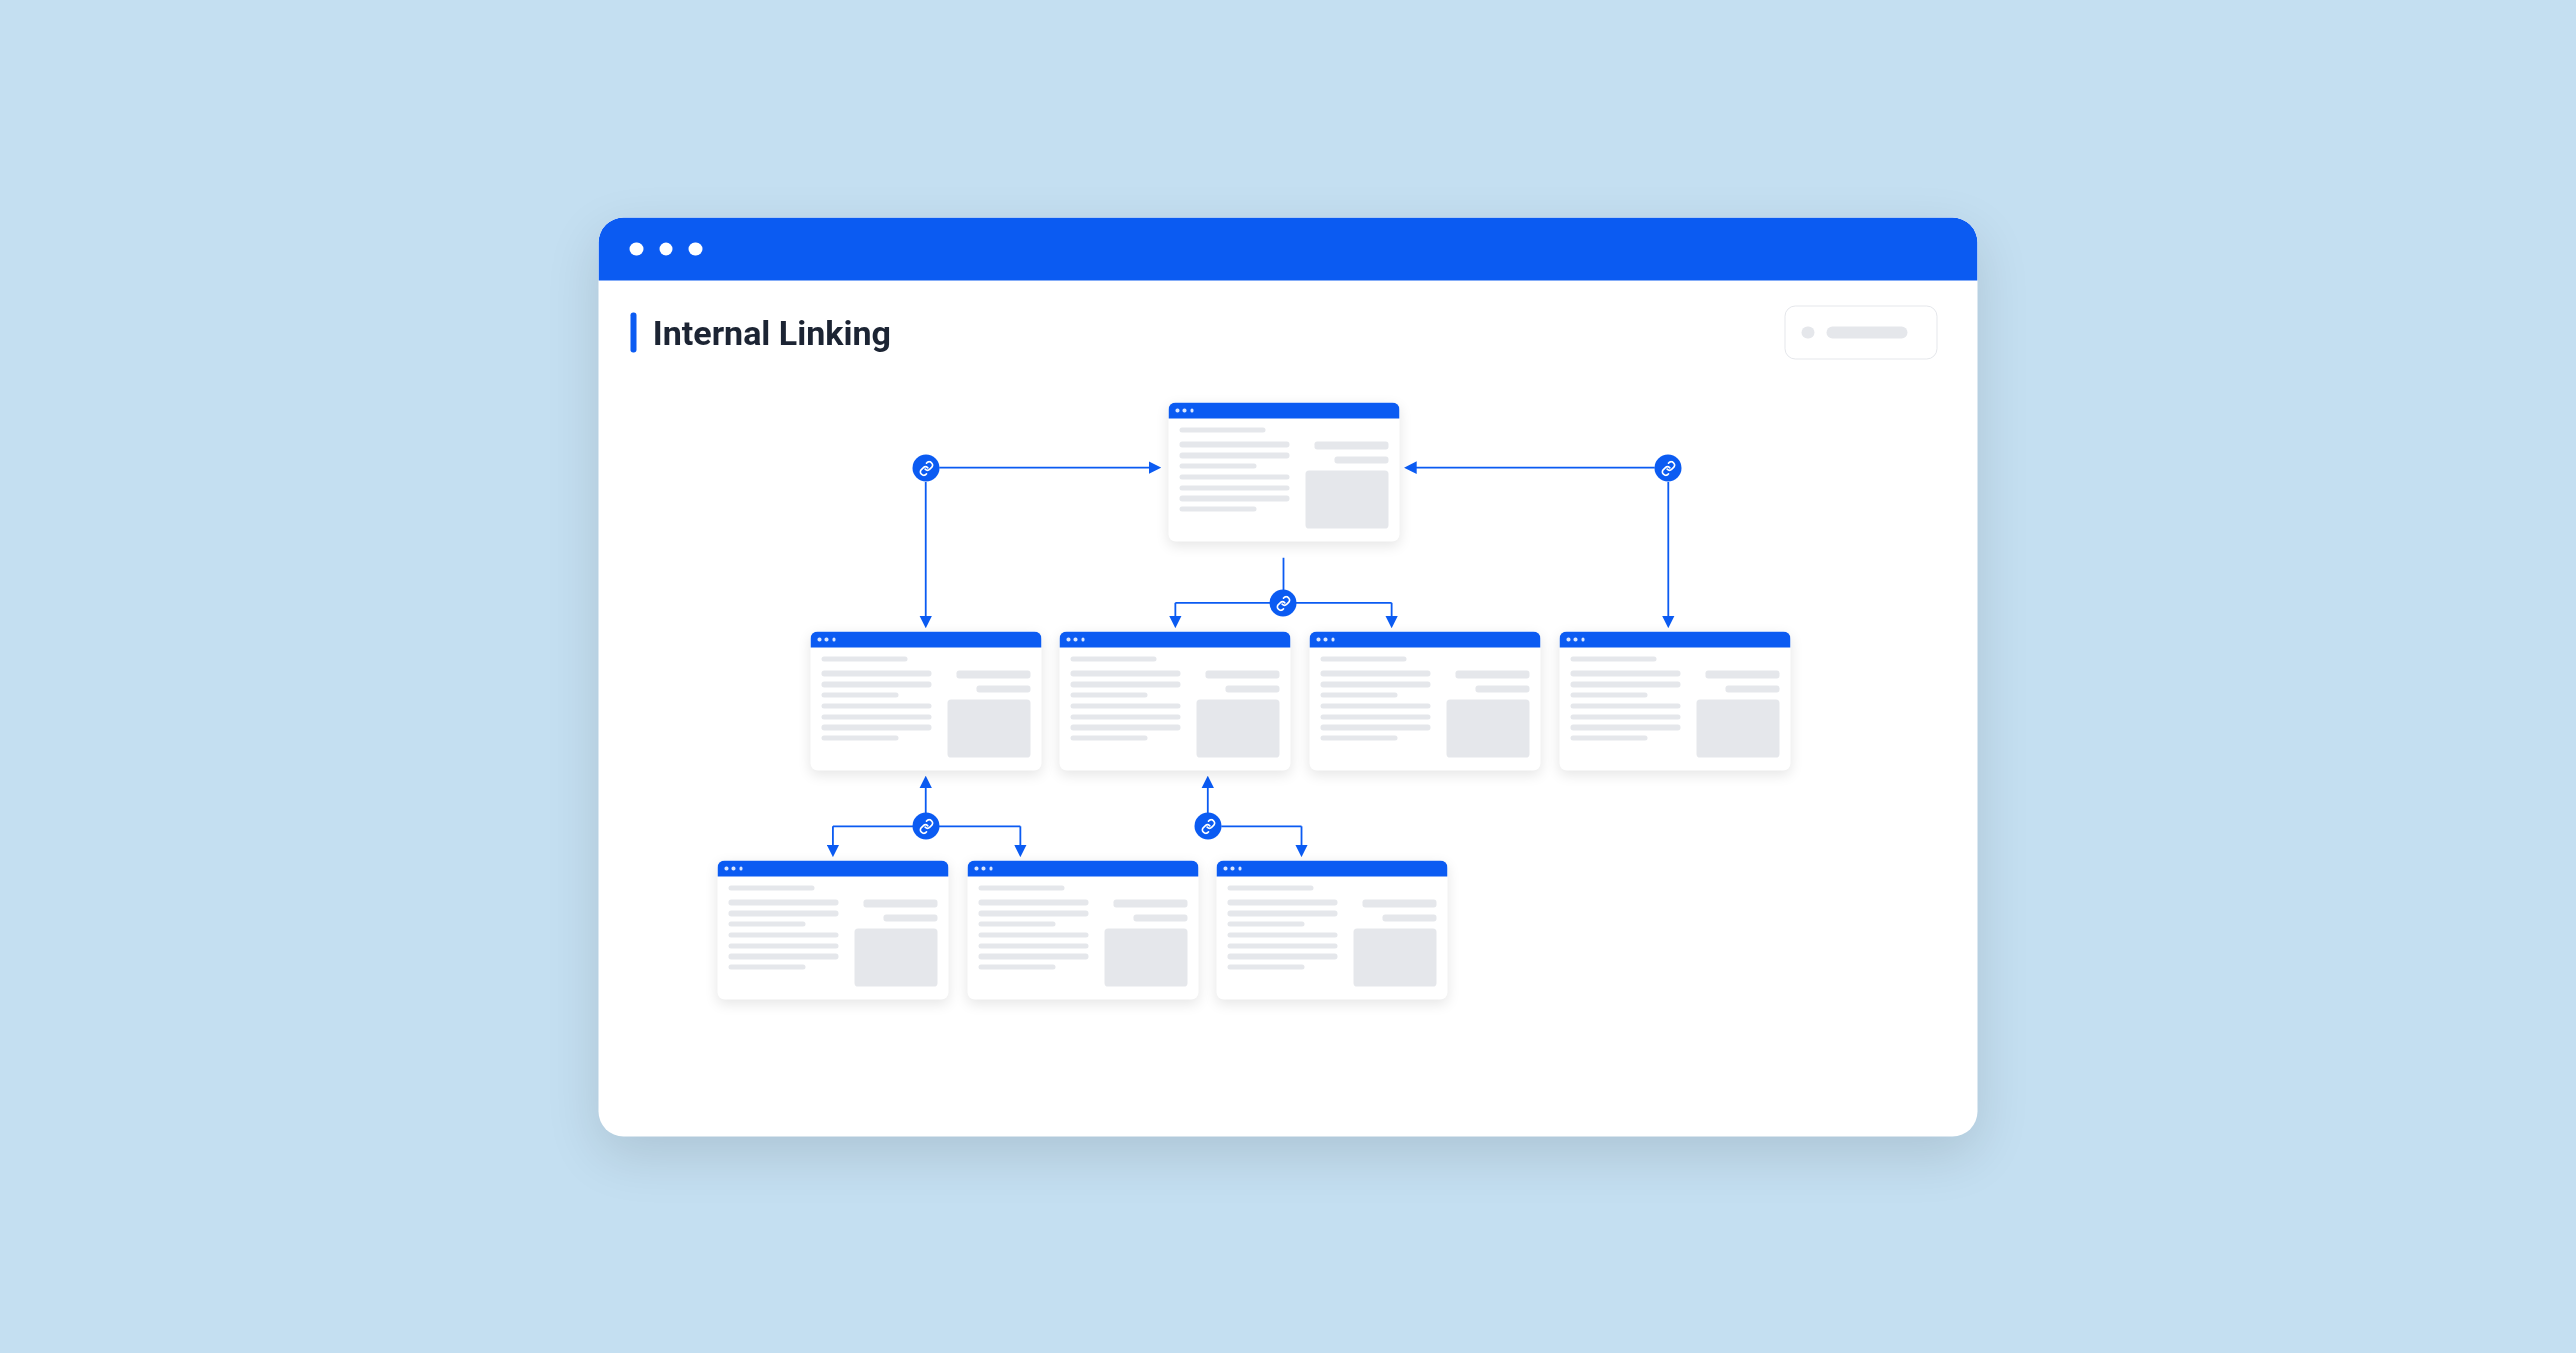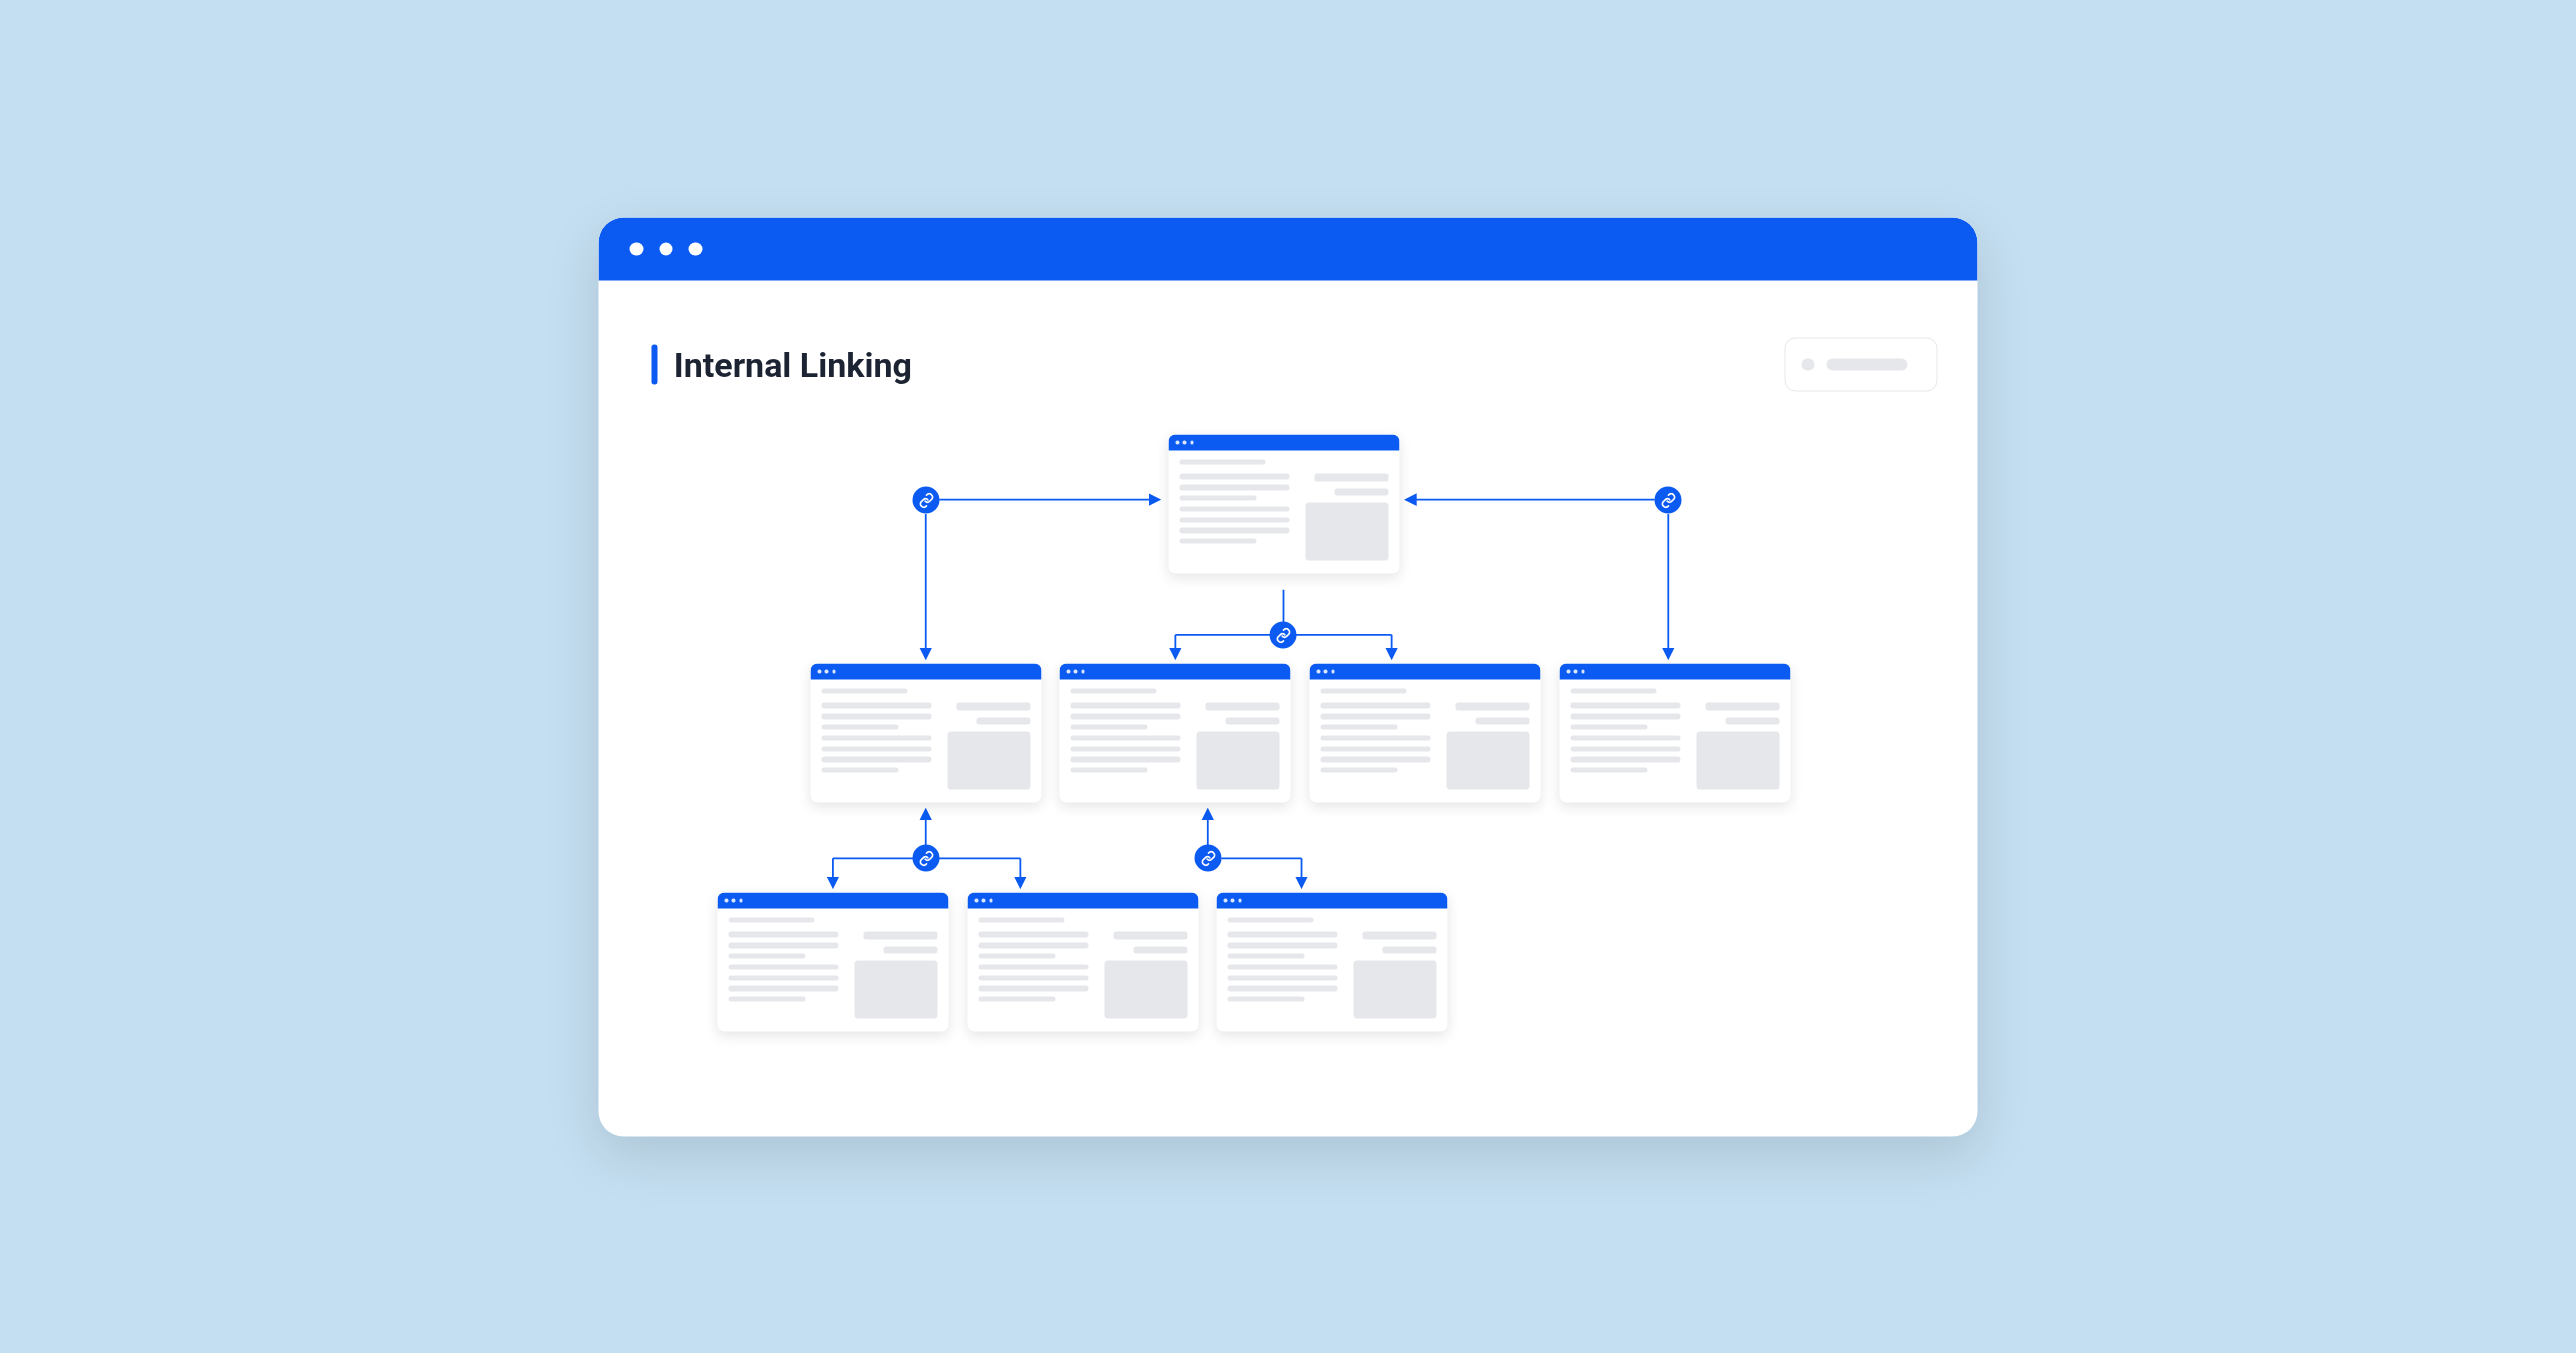--- a/index.html
+++ b/index.html
@@ -32,22 +32,21 @@
     padding-left: 31px;
     gap: 16px;
   }
   .tl-dot {
     width: 13.5px; height: 13.5px; border-radius: 50%; background: #fff;
   }
   .header-row {
     display: flex;
     align-items: center;
     justify-content: space-between;
-    padding: 25px 40px 0 53px;
-    margin-top: 32px;
+    padding: 25px 40px 0 32px;
   }
   .header-left {
     display: flex;
     align-items: center;
     gap: 16px;
   }
   .accent-bar {
     width: 6.3px; height: 40px; background: #0b5bf2; border-radius: 2.7px;
   }
   .page-title {

